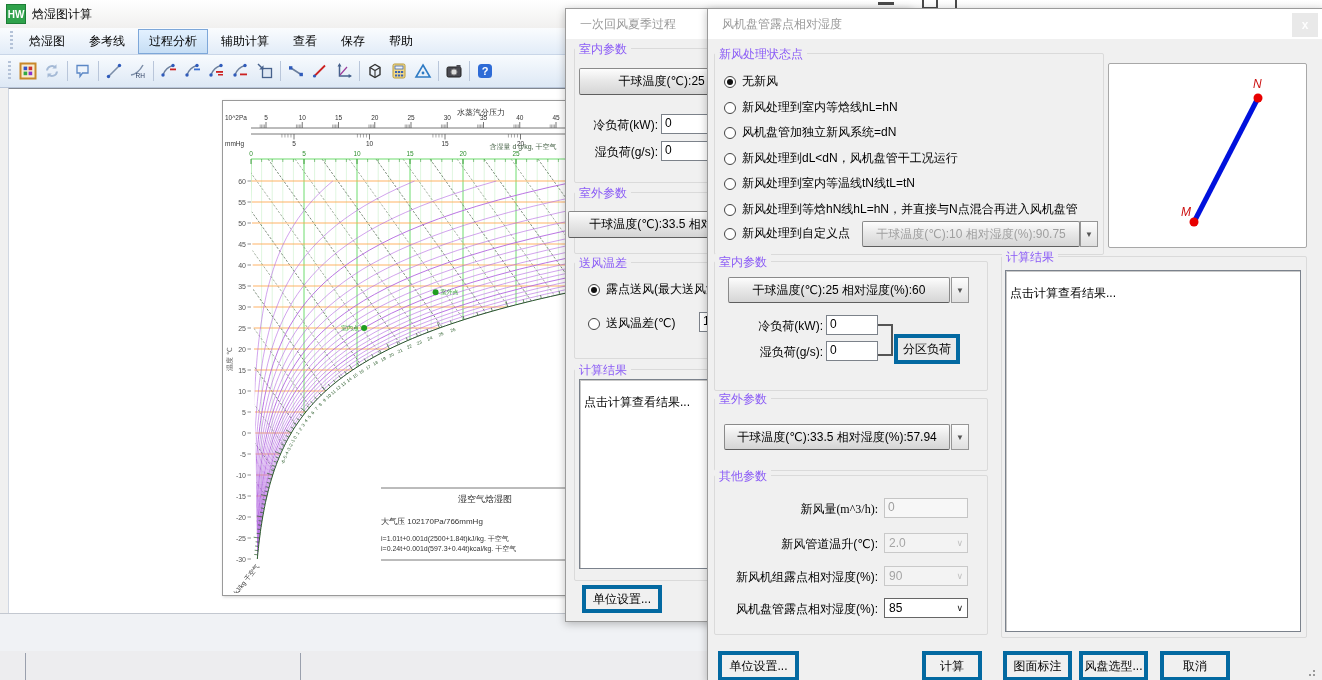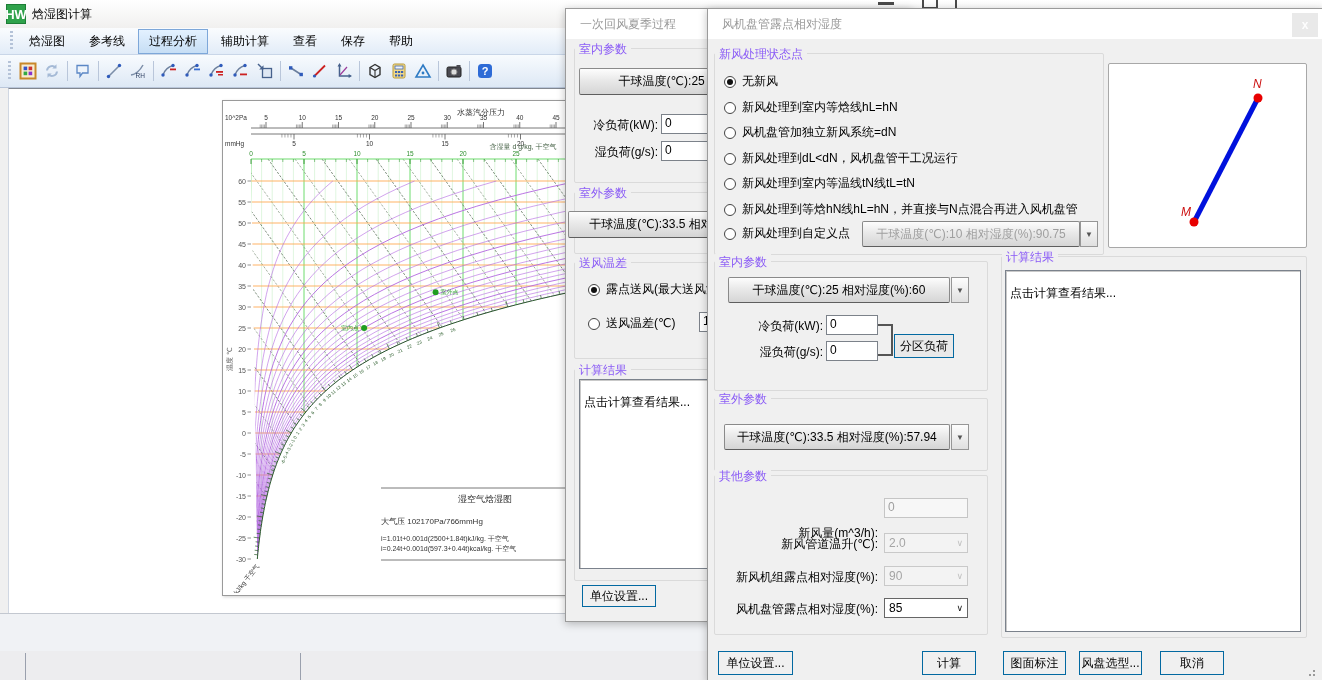--- a/index.html
+++ b/index.html
@@ -1,21 +1,21 @@
 <!DOCTYPE html>
 <html><head>
 <meta charset="utf-8">
 <style>
   html,body{margin:0;padding:0}
   body{width:1322px;height:680px;position:relative;overflow:hidden;
        font-family:"Liberation Sans","DejaVu Sans",sans-serif;font-size:12px;background:#f0f0f0;color:#000}
   .abs{position:absolute}
   
   #titlebar{left:0;top:0;width:1322px;height:28px;background:linear-gradient(180deg,#ffffff,#f1f0ef);border-bottom:1px solid #e0e0e0;display:flex;align-items:center}
-  #appicon{width:18px;height:18px;margin:0 6px 0 6px;background:#2fa24b;color:#fff;font-size:13px;font-weight:bold;display:flex;align-items:center;justify-content:center;border:1px solid #1d7d36}
+  #appicon{width:18px;height:18px;margin:0 6px 0 6px;background:#2fa24b;color:#fff;font-size:10px;font-weight:bold;display:flex;align-items:center;justify-content:center;border:1px solid #1d7d36}
   #menubar{left:0;top:28px;width:1322px;height:27px;background:linear-gradient(180deg,#fafcfe,#e2ecf8);border-bottom:1px solid #c9d6e8;display:flex;align-items:center;padding-left:10px;box-sizing:border-box}
   .menuitem{padding:3px 10px;margin-right:2px;border:1px solid transparent;white-space:nowrap}
   .menuitem.active{border:1px solid #7da7d9;background:linear-gradient(180deg,#e3f1ff,#c6def5)}
   #toolbar{left:0;top:55px;width:1322px;height:33px;background:linear-gradient(180deg,#f8fbfe,#dde8f5);border-bottom:1px solid #b9c6da;display:flex;align-items:center;padding-left:8px;box-sizing:border-box}
   .grip{width:3px;height:20px;margin-right:5px;background:repeating-linear-gradient(180deg,#b5c3d8 0 2px,transparent 2px 4px)}
   .tbtn{width:24px;height:24px;display:flex;align-items:center;justify-content:center}
   .tsep{width:1px;height:20px;background:#b9c6da;margin:0 3px}
   #client{left:8px;top:88px;width:1314px;height:524px;background:#fff;border-top:1px solid #828790;border-left:1px solid #d0d7e2}
   #strip1{left:0;top:613px;width:1322px;height:37px;background:#f0f2f5;border-top:1px solid #c3c8d0;border-bottom:1px solid #aab0bd}
   #strip2{left:0;top:651px;width:1322px;height:29px;background:#ededef}
@@ -36,21 +36,21 @@
   .xarrow{background:linear-gradient(180deg,#fdfdfd,#e0e0e0);border:1px solid #979797;display:flex;align-items:center;justify-content:center;font-size:8px;color:#555}
   .tin{background:#fff;border:1px solid #7c828a;padding:1px 3px;box-sizing:border-box;overflow:hidden}
   .tin.dis{border-color:#c5c5c5;color:#9f9f9f;background:#f7f7f7}
   .cmb{background:#fff;border:1px solid #666;display:flex;align-items:center;justify-content:space-between;padding:0 4px;box-sizing:border-box}
   .cmb .chev{font-size:9px;color:#111}
   .cmb.dis{border-color:#c9c9c9;color:#a5a5a5;background:#f3f3f3}
   .cmb.dis .chev{color:#c0c0c0}
   .radiorow{position:absolute;display:flex;align-items:center;gap:6px;white-space:nowrap}
   .radio{width:12px;height:12px;border:1px solid #444;border-radius:50%;background:#fff;position:relative;flex:none;box-sizing:border-box}
   .radio.on::after{content:'';position:absolute;left:2px;top:2px;right:2px;bottom:2px;background:#111;border-radius:50%}
-  .btn{display:flex;align-items:center;justify-content:center;background:#f0f0f0;border:1px solid #0369a1;white-space:nowrap}
+  .btn{display:flex;align-items:center;justify-content:center;background:#f0f0f0;border:4px solid #0369a1;white-space:nowrap}
   .resultbox{background:#fff;border:1px solid #7b828c;box-shadow:inset 1px 1px 0 #c9c9c9;padding:14px 4px;box-sizing:border-box;overflow:hidden}
   .rlabel{position:absolute;text-align:right;white-space:nowrap}
   .bracket{position:absolute;border:2px solid #555;border-left:none}
   .gripdots{position:absolute;width:10px;height:10px;background:
     radial-gradient(circle at 8px 8px,#9a9a9a 1.2px,transparent 1.4px),
     radial-gradient(circle at 8px 4px,#9a9a9a 1.2px,transparent 1.4px),
     radial-gradient(circle at 4px 8px,#9a9a9a 1.2px,transparent 1.4px)}
   svg text{font-family:"Liberation Sans","DejaVu Sans",sans-serif}
 </style>
 </head>
@@ -775,21 +775,21 @@
   <div class="abs grp" style="left:6px;top:389px;width:272px;height:71px">
     <span class="glabel">室外参数</span>
   </div>
   <div class="abs xbtn" style="left:16px;top:415px;width:224px;height:24px">干球温度(℃):33.5 相对湿度(%):57.94</div>
   <div class="abs xarrow" style="left:243px;top:415px;width:16px;height:24px">▼</div>
 
   <div class="abs grp" style="left:6px;top:466px;width:272px;height:158px">
     <span class="glabel">其他参数</span>
   </div>
   <div id="other-rows">
-      <div class="abs rlabel" style="left: 12px; top: 516px; width: 158px;">新风量(m^3/h):</div>
+      <div class="abs rlabel" style="left: 12px; top: 492px; width: 158px; font-family: Liberation Serif, serif;">新风量(m^3/h):</div>
       <div class="tin dis abs" style="left: 176px; top: 489px; width: 84px; height: 20px;">0</div>
       <div class="abs rlabel" style="left: 12px; top: 527px; width: 158px;">新风管道温升(℃):</div>
       <div class="cmb dis abs" style="left: 176px; top: 524px; width: 84px; height: 20px;">
         <span>2.0</span>
         <span class="chev">∨</span>
       </div>
       <div class="abs rlabel" style="left: 12px; top: 560px; width: 158px;">新风机组露点相对湿度(%):</div>
       <div class="cmb dis abs" style="left: 176px; top: 557px; width: 84px; height: 20px;">
         <span>90</span>
         <span class="chev">∨</span>

